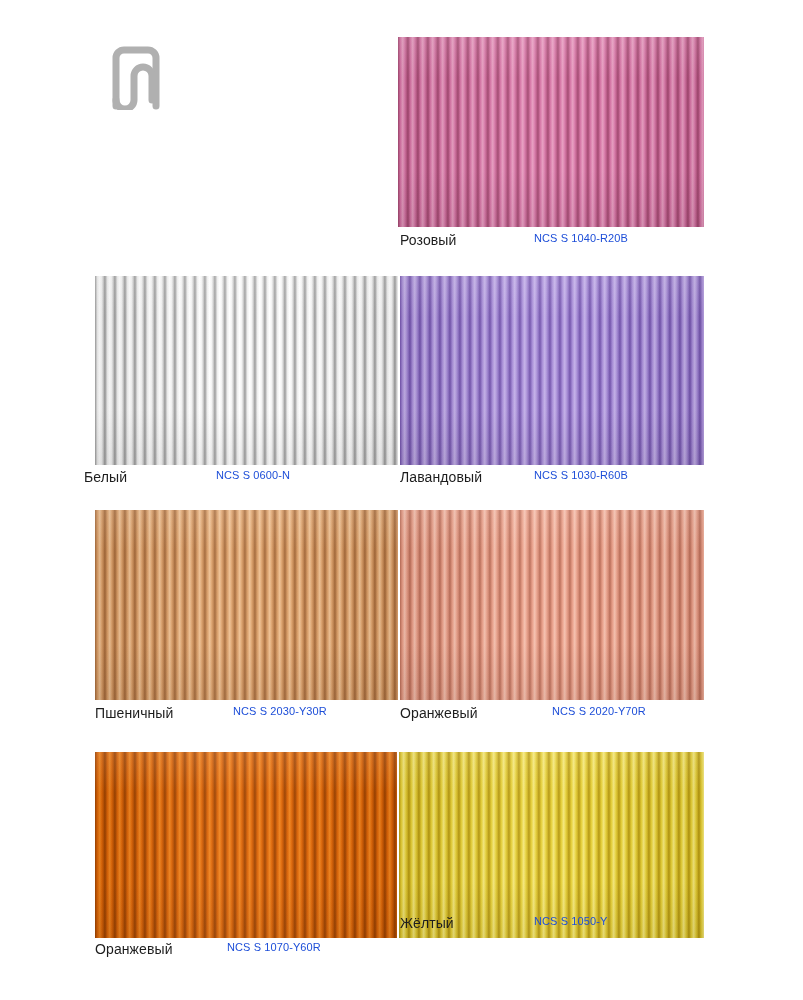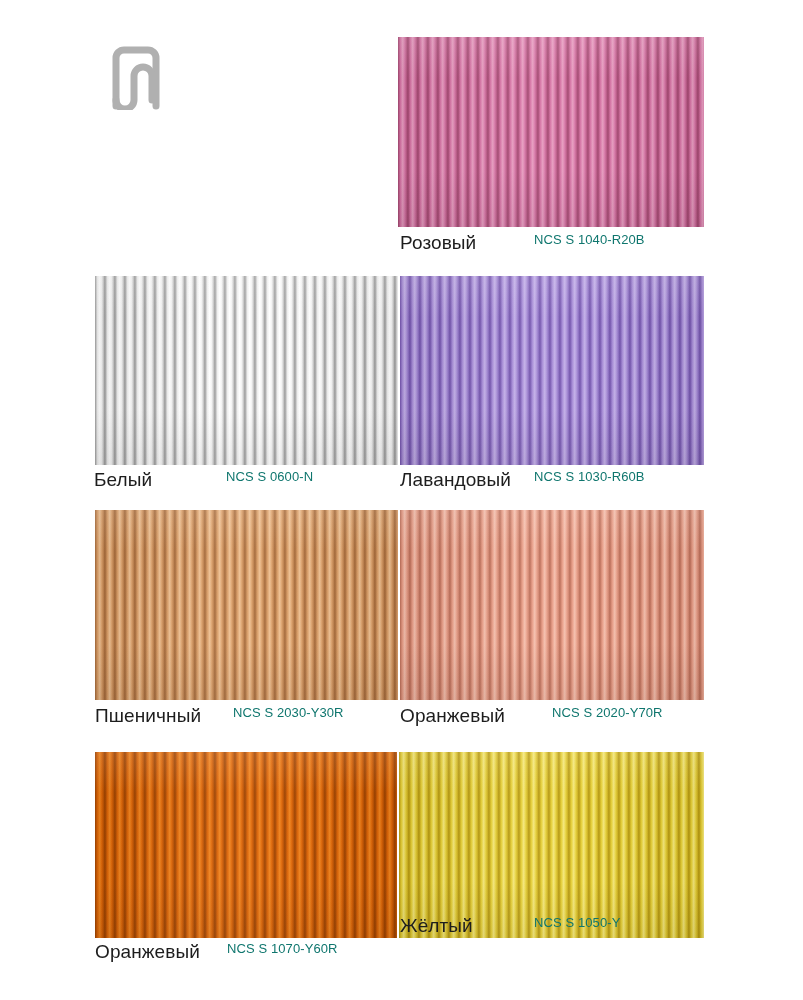--- a/index.html
+++ b/index.html
@@ -41,27 +41,27 @@
   }
 
   
   .caption {
     position: absolute;
     display: flex;
     align-items: baseline;
     white-space: nowrap;
   }
   .cap-name {
-    font-size: 19px;
+    font-size: 14px;
     color: #1d1d1d;
     letter-spacing: 0.1px;
   }
   .cap-code {
-    font-size: 13px;
-    color: #0f766e;
+    font-size: 11px;
+    color: #1d4ed8;
     letter-spacing: 0.1px;
     text-align: right;
   }
 </style>
 </head>
 <body>
 
 <div id="logo">
   <svg viewBox="0 0 64 66" xmlns="http://www.w3.org/2000/svg">
     <path d="M12 62 L12 14 A8 8 0 0 1 20 6 L44 6 A8 8 0 0 1 52 14 L52 62" fill="none" stroke="#b0b0b0" stroke-width="7" stroke-linecap="round"></path>
@@ -75,21 +75,21 @@
       <div class="sheen" style="background-image: linear-gradient(rgba(255, 255, 255, 0.1) 0%, rgba(255, 255, 255, 0) 22%, rgba(0, 0, 0, 0) 70%, rgba(0, 0, 0, 0.06) 100%), linear-gradient(to right, rgba(0, 0, 0, 0.05) 0%, rgba(255, 255, 255, 0.05) 40%, rgba(255, 255, 255, 0.03) 62%, rgba(0, 0, 0, 0.05) 100%);"></div>
     </div>
     <div class="caption" style="left: 400px; top: 232px;">
       <span class="cap-name">Розовый</span>
       <span class="cap-code" style="margin-left: 0px; position: absolute; left: 134px;">NCS S 1040-R20B</span>
     </div>
     <div class="panel" style="left: 95px; top: 276px; width: 303px; height: 189px; background: rgb(242, 242, 242);">
       <div class="slats" style="background-image: repeating-linear-gradient(to right, rgb(143, 143, 143) 0px, rgb(185, 185, 185) 0.7px, rgb(242, 242, 242) 2.6px, rgb(255, 255, 255) 4.7px, rgb(242, 242, 242) 6.8px, rgb(185, 185, 185) 9px, rgb(143, 143, 143) 10px);"></div>
       <div class="sheen" style="background-image: linear-gradient(rgba(255, 255, 255, 0.1) 0%, rgba(255, 255, 255, 0) 22%, rgba(0, 0, 0, 0) 70%, rgba(0, 0, 0, 0.06) 100%), linear-gradient(to right, rgba(0, 0, 0, 0.05) 0%, rgba(255, 255, 255, 0.05) 40%, rgba(255, 255, 255, 0.03) 62%, rgba(0, 0, 0, 0.05) 100%);"></div>
     </div>
-    <div class="caption" style="left: 94px; top: 469px;">
+    <div class="caption" style="left: 84px; top: 469px;">
       <span class="cap-name">Белый</span>
       <span class="cap-code" style="margin-left: 0px; position: absolute; left: 132px;">NCS S 0600-N</span>
     </div>
     <div class="panel" style="left: 400px; top: 276px; width: 304px; height: 189px; background: rgb(169, 143, 216);">
       <div class="slats" style="background-image: repeating-linear-gradient(to right, rgb(109, 79, 163) 0px, rgb(130, 100, 187) 0.7px, rgb(169, 143, 216) 2.6px, rgb(195, 176, 232) 4.7px, rgb(169, 143, 216) 6.8px, rgb(130, 100, 187) 9px, rgb(109, 79, 163) 10px);"></div>
       <div class="sheen" style="background-image: linear-gradient(rgba(255, 255, 255, 0.1) 0%, rgba(255, 255, 255, 0) 22%, rgba(0, 0, 0, 0) 70%, rgba(0, 0, 0, 0.06) 100%), linear-gradient(to right, rgba(0, 0, 0, 0.05) 0%, rgba(255, 255, 255, 0.05) 40%, rgba(255, 255, 255, 0.03) 62%, rgba(0, 0, 0, 0.05) 100%);"></div>
     </div>
     <div class="caption" style="left: 400px; top: 469px;">
       <span class="cap-name">Лавандовый</span>
       <span class="cap-code" style="margin-left: 0px; position: absolute; left: 134px;">NCS S 1030-R60B</span>

